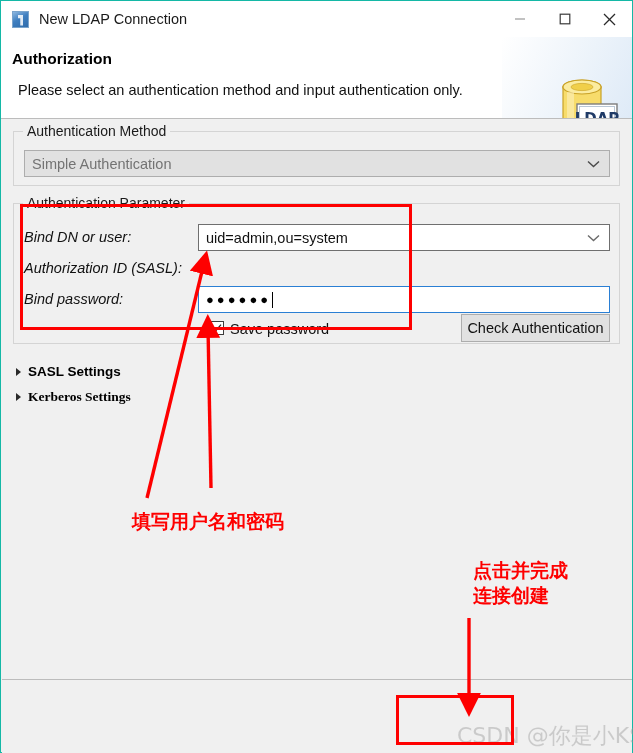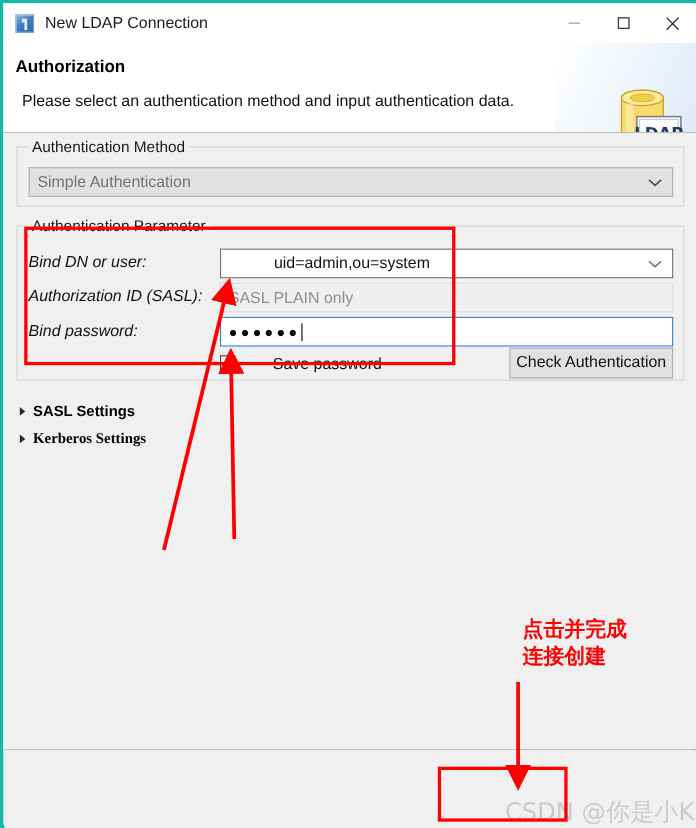--- a/index.html
+++ b/index.html
@@ -14,21 +14,21 @@
     overflow: hidden;
     position: relative;
     -webkit-font-smoothing: antialiased;
   }
 
   
   #window {
     position: absolute;
     left: 0; top: 0;
     width: 633px; height: 753px;
-    border: 3px solid #14b8a6;
+    border: 1px solid #14b8a6;
     box-sizing: border-box;
     background: #f0f0f0;
   }
 
   
   #titlebar {
     position: absolute;
     left: 0; top: 0;
     width: 631px; height: 36px;
     background: #ffffff;
@@ -178,21 +178,20 @@
   }
 
   #lbl-binddn   { left: 10px; top: 25px; }
   #lbl-authz    { left: 10px; top: 56px; }
   #lbl-bindpw   { left: 10px; top: 87px; }
 
   #fld-binddn {
     left: 184px; top: 20px; width: 412px; height: 27px;
     background: #ffffff;
     border: 1px solid #6f6f6f;
-    padding-left: 41px;
   }
   #fld-authz {
     left: 184px; top: 51px; width: 412px; height: 27px;
     background: #efefef;
     border: 1px solid #dcdcdc;
   }
   #fld-authz .field-text { color: #8d8d8d; }
   #fld-bindpw {
     left: 184px; top: 82px; width: 412px; height: 27px;
     background: #ffffff;
@@ -209,23 +208,22 @@
     display: inline-block;
     width: 1px; height: 16px;
     background: #000;
     margin-left: 1px;
     vertical-align: -3px;
   }
 
   
   #save-pw-row {
     position: absolute;
-    left: 184px; top: 117px;
-    display: flex;
-    gap: 28px;
+    left: 196px; top: 117px;
+    display: flex;
   }
   #save-pw-box {
     width: 14px; height: 14px;
     border: 1px solid #3c3c3c;
     background: #fff;
     box-sizing: border-box;
     position: relative;
     flex: 0 0 auto;
   }
   #save-pw-label {
@@ -347,21 +345,21 @@
             <line x1="1" y1="1" x2="12" y2="12" stroke="#2a2a2a" stroke-width="1.2"></line>
             <line x1="12" y1="1" x2="1" y2="12" stroke="#2a2a2a" stroke-width="1.2"></line>
           </svg>
       </div>
     </div>
   </div>
 
   <div id="header">
     <div id="header-shade"></div>
     <div id="header-title">Authorization</div>
-    <div id="header-desc">Please select an authentication method and input authentication data.</div>
+    <div id="header-desc">Please select an authentication method and input authentication only.</div>
     <svg id="ldap-icon" viewBox="0 0 64 62">
       <ellipse cx="27" cy="9" rx="19" ry="7" fill="#f3d24e" stroke="#c9a227" stroke-width="1.2"></ellipse>
       <path d="M8 9 L8 44 A19 7 0 0 0 46 44 L46 9 Z" fill="#f7dc6b" stroke="#c9a227" stroke-width="1.2"></path>
       <ellipse cx="27" cy="9" rx="19" ry="7" fill="#fbeca0" stroke="#c9a227" stroke-width="1.2"></ellipse>
       <ellipse cx="27" cy="9" rx="11" ry="3.6" fill="#f0cf4a" stroke="#d3ae33" stroke-width=".8"></ellipse>
       <rect x="12" y="14" width="7" height="34" fill="#fdf3c4" opacity=".55"></rect>
       <rect x="22" y="26" width="40" height="28" fill="#ffffff" stroke="#7d7d7d" stroke-width="1.4"></rect>
       <rect x="24.5" y="28.5" width="35" height="23" fill="#ffffff" stroke="#b9c7d6" stroke-width="1"></rect>
       <text x="42" y="46" font-family="DejaVu Sans, sans-serif" font-size="15" font-weight="bold" fill="#1f3a66" text-anchor="middle">LDAP</text>
     </svg>
@@ -384,23 +382,20 @@
 
       <div class="field-label" id="lbl-binddn">Bind DN or user:</div>
       <div class="field-box" id="fld-binddn">
         <span class="field-text">uid=admin,ou=system</span>
         <svg class="chevron" width="13" height="8" viewBox="0 0 13 8">
             <polyline points="1,1.5 6.5,6.5 12,1.5" fill="none" stroke="#6a6a6a" stroke-width="1.4"></polyline>
           </svg>
       </div>
 
       <div class="field-label" id="lbl-authz">Authorization ID (SASL):</div>
-      <div class="field-box" id="fld-authz">
-        <span class="field-text">SASL PLAIN only</span>
-      </div>
 
       <div class="field-label" id="lbl-bindpw">Bind password:</div>
       <div class="field-box" id="fld-bindpw">
         <span id="pw-dots">●●●●●●</span>
           <span id="pw-caret"></span>
       </div>
 
       <div id="save-pw-row">
         <span id="save-pw-box">
           <svg width="12" height="12" viewBox="0 0 12 12" style="position:absolute;left:0;top:0">
@@ -430,20 +425,21 @@
     
     
     
   </div>
 
   <div id="watermark">CSDN @你是小KS</div>
 
   <div class="anno-box" id="anno-box-param"></div>
   <div class="anno-box" id="anno-box-finish"></div>
 
+  <div class="anno-text" id="anno-text-1">填写用户名和密码</div>
   <div class="anno-text" id="anno-text-2">点击并完成
 连接创建</div>
 
   <svg id="anno-svg" viewBox="0 0 633 753">
     <defs>
       <marker id="ah" markerWidth="7" markerHeight="7" refX="3.2" refY="3.5" orient="auto">
         <polygon points="0,0 7,3.5 0,7" fill="#fe0000"></polygon>
       </marker>
     </defs>
     <line x1="146" y1="497" x2="203" y2="262" stroke="#fe0000" stroke-width="3.4" marker-end="url(#ah)"></line>

